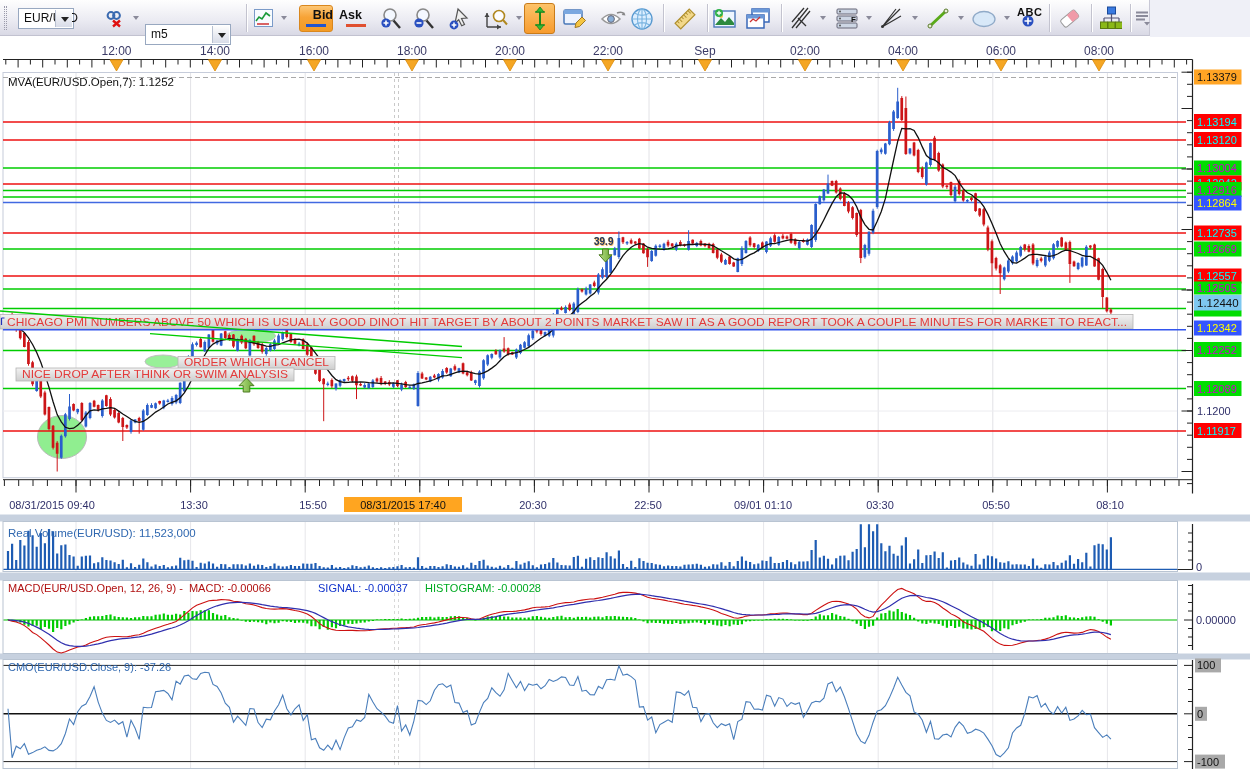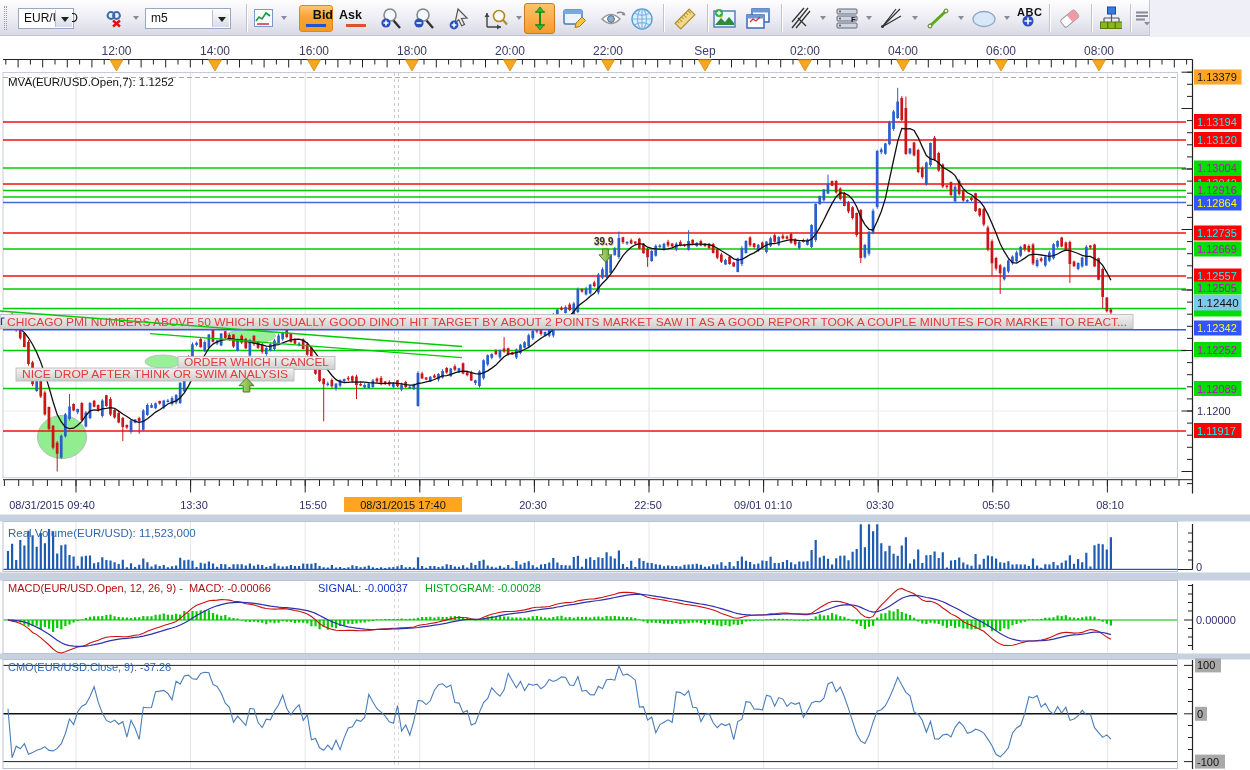--- a/index.html
+++ b/index.html
@@ -14,21 +14,21 @@
       <span style="position:absolute;right:1px;top:1px;bottom:1px;width:17px;background:linear-gradient(#fdfdfd,#d8dce8);border-left:1px solid #b8c0d0">
         <span style="position:absolute;left:4.5px;top:7px;width:0;height:0;border-left:4px solid transparent;border-right:4px solid transparent;border-top:5px solid #222"></span>
       </span>
     </div>
     <svg style="position:absolute;left:105px;top:10px" width="20" height="18" viewBox="0 0 20 18">
       <circle cx="6" cy="5.5" r="3.4" fill="none" stroke="#3a6ab0" stroke-width="2"></circle>
       <circle cx="11.5" cy="5.5" r="3.4" fill="none" stroke="#3a6ab0" stroke-width="2"></circle>
       <path d="M8 10.5L15 16.5M15 10.5L8 16.5" stroke="#e01010" stroke-width="2.4"></path>
     </svg>
     <div style="position:absolute;left:133px;top:16px;width:0;height:0;border-left:3.5px solid transparent;border-right:3.5px solid transparent;border-top:4px solid #8a8a9a"></div>
-    <div style="position:absolute;left:145px;top:8px;width:86px;height:21px;background:#fff;border:1px solid #98a8c0">
+    <div style="position:absolute;left:145px;top:24px;width:86px;height:21px;background:#fff;border:1px solid #98a8c0">
       <span style="position:absolute;left:5px;top:2px;font-size:12px;color:#111">m5</span>
       <span style="position:absolute;right:1px;top:1px;bottom:1px;width:17px;background:linear-gradient(#fdfdfd,#d8dce8);border-left:1px solid #b8c0d0">
         <span style="position:absolute;left:4.5px;top:7px;width:0;height:0;border-left:4px solid transparent;border-right:4px solid transparent;border-top:5px solid #222"></span>
       </span>
     </div>
     <div style="position:absolute;left:246px;top:4px;width:1px;height:28px;background:#c3c3cf;box-shadow:1px 0 0 #fff"></div>
     <svg style="position:absolute;left:254px;top:9px" width="19" height="18" viewBox="0 0 19 18">
       <rect x="0.5" y="0.5" width="18" height="17" fill="#f8fbff" stroke="#7a9ac8"></rect>
       <path d="M2 12l3-4 3 2 4-6 4 3" stroke="#1a9a3a" stroke-width="1.6" fill="none"></path>
       <path d="M3 15h12" stroke="#cc2222" stroke-width="1.4"></path>

